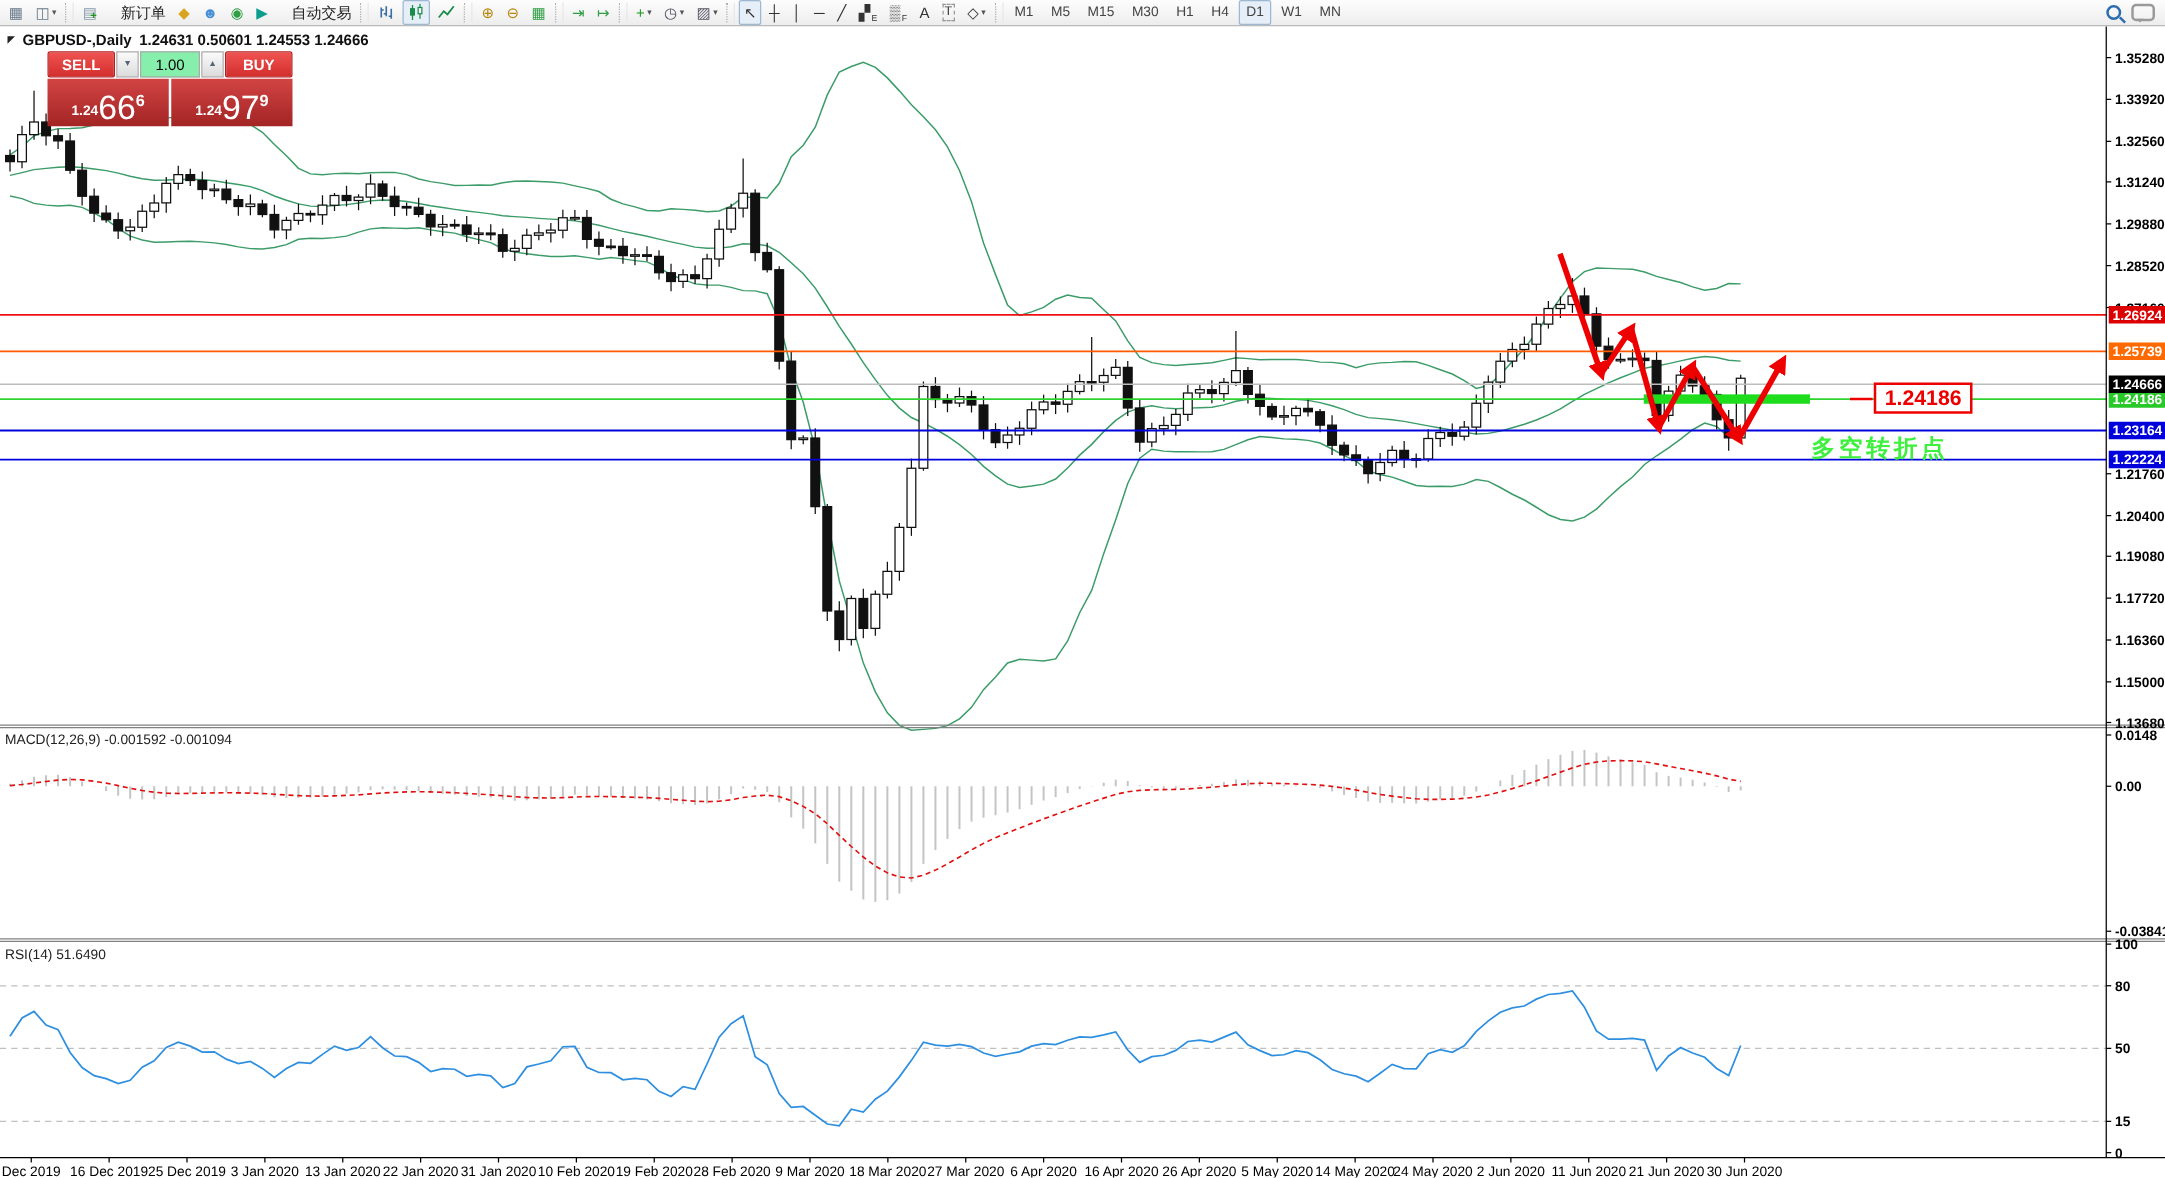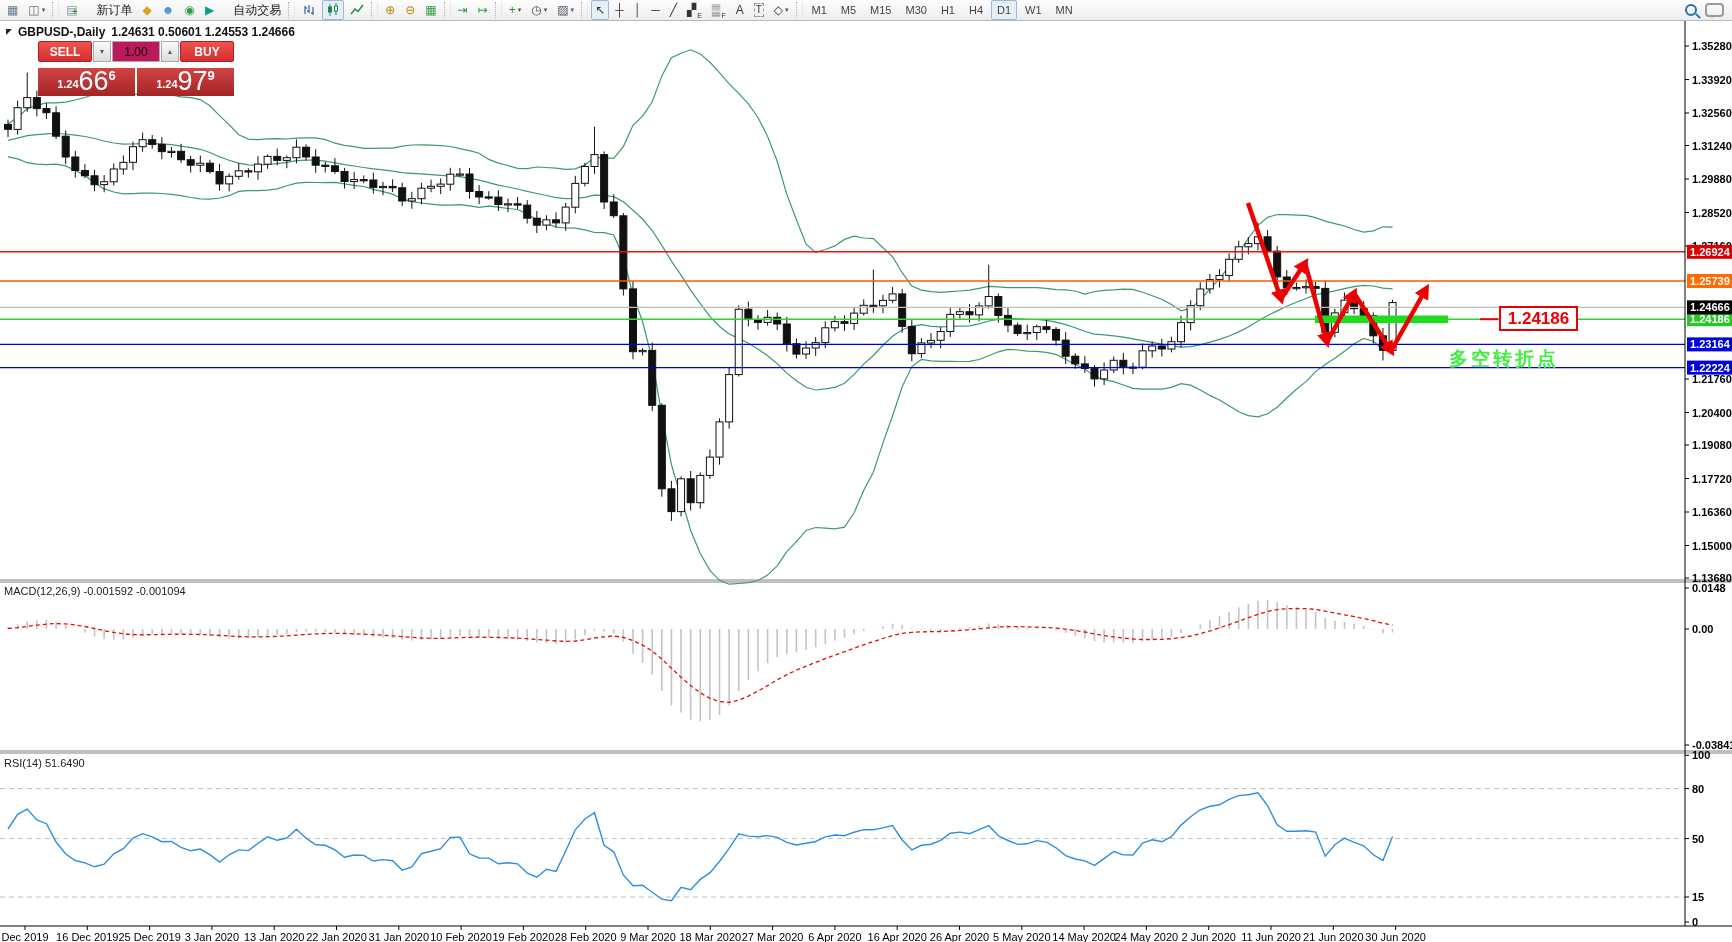--- a/index.html
+++ b/index.html
@@ -27,22 +27,22 @@
   .chat-icon::after{content:"";position:absolute;left:2px;top:10px;border:3px solid transparent;border-top-color:#9a9a9a;}
   
   .chart-wrap{position:relative;width:1732px;height:922px;}
   .chart-header{position:absolute;left:6px;top:4px;font-size:12px;font-weight:bold;color:#111;z-index:4;display:flex;align-items:center;gap:6px;}
   .win-marker{width:0;height:0;border-left:6px solid #222;border-bottom:6px solid transparent;display:inline-block;}
   .quote-panel{position:absolute;left:2px;top:20px;z-index:4;width:196px;padding-left:36px;}
   .qp-row1{display:flex;height:21px;gap:1px;}
   .qp-btn{flex:0 0 52px;background:linear-gradient(#ef5350,#d32f2f);color:#fff;font-size:12px;font-weight:bold;
           display:flex;align-items:center;justify-content:center;border:1px solid #b71c1c;border-radius:2px;}
   .qp-spin{flex:0 0 16px;background:linear-gradient(#fafafa,#dcdcdc);border:1px solid #aaa;display:flex;align-items:center;justify-content:center;font-size:7px;color:#567;}
-  .qp-vol{flex:1;background:#be185d;border:1px solid #aaa;font-size:12px;color:#000;display:flex;align-items:center;justify-content:center;}
-  .qp-row2{display:flex;gap:2px;margin-top:1px;height:38px;align-items:center;}
+  .qp-vol{flex:1;background:#86efac;border:1px solid #aaa;font-size:12px;color:#000;display:flex;align-items:center;justify-content:center;}
+  .qp-row2{display:flex;gap:2px;margin-top:1px;height:38px;}
   .qp-price{flex:1;background:linear-gradient(#d24444,#a32424);color:#fff;display:flex;align-items:flex-end;justify-content:center;padding-bottom:3px;}
   .qp-price .base{font-size:11px;font-weight:bold;margin-bottom:3px;}
   .qp-price .big{font-size:27px;font-weight:normal;line-height:24px;}
   .qp-price .sup{font-size:13px;font-weight:bold;margin-bottom:10px;}
   svg text{font-family:"Liberation Sans",sans-serif;}
 </style>
 </head>
 <body>
 
 <div class="toolbar" id="toolbar">

